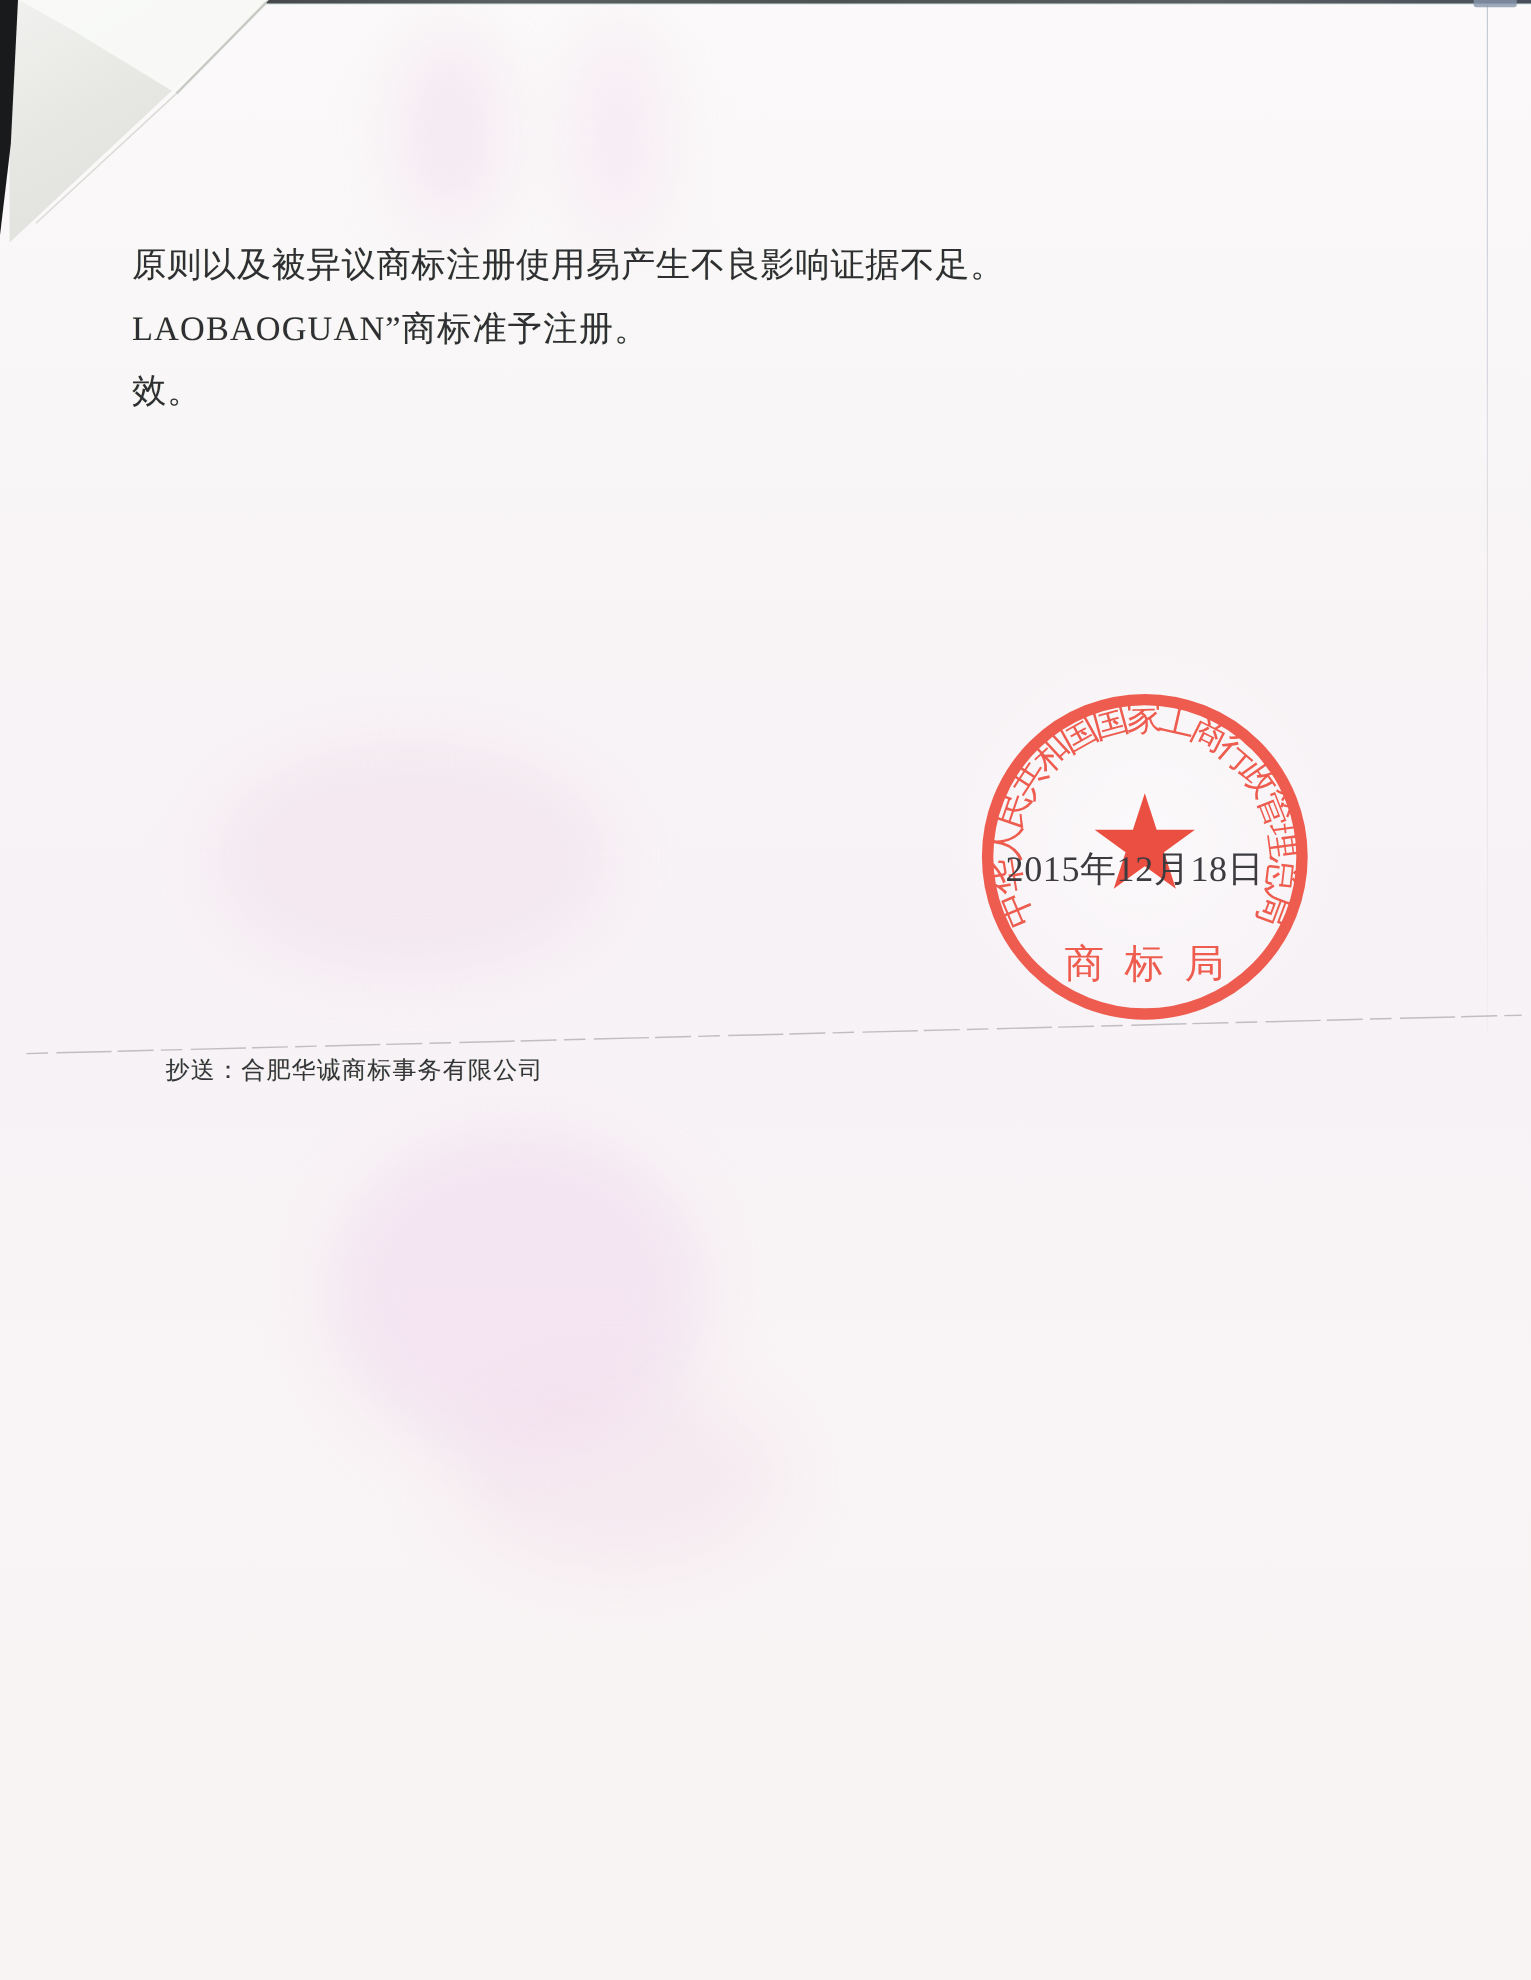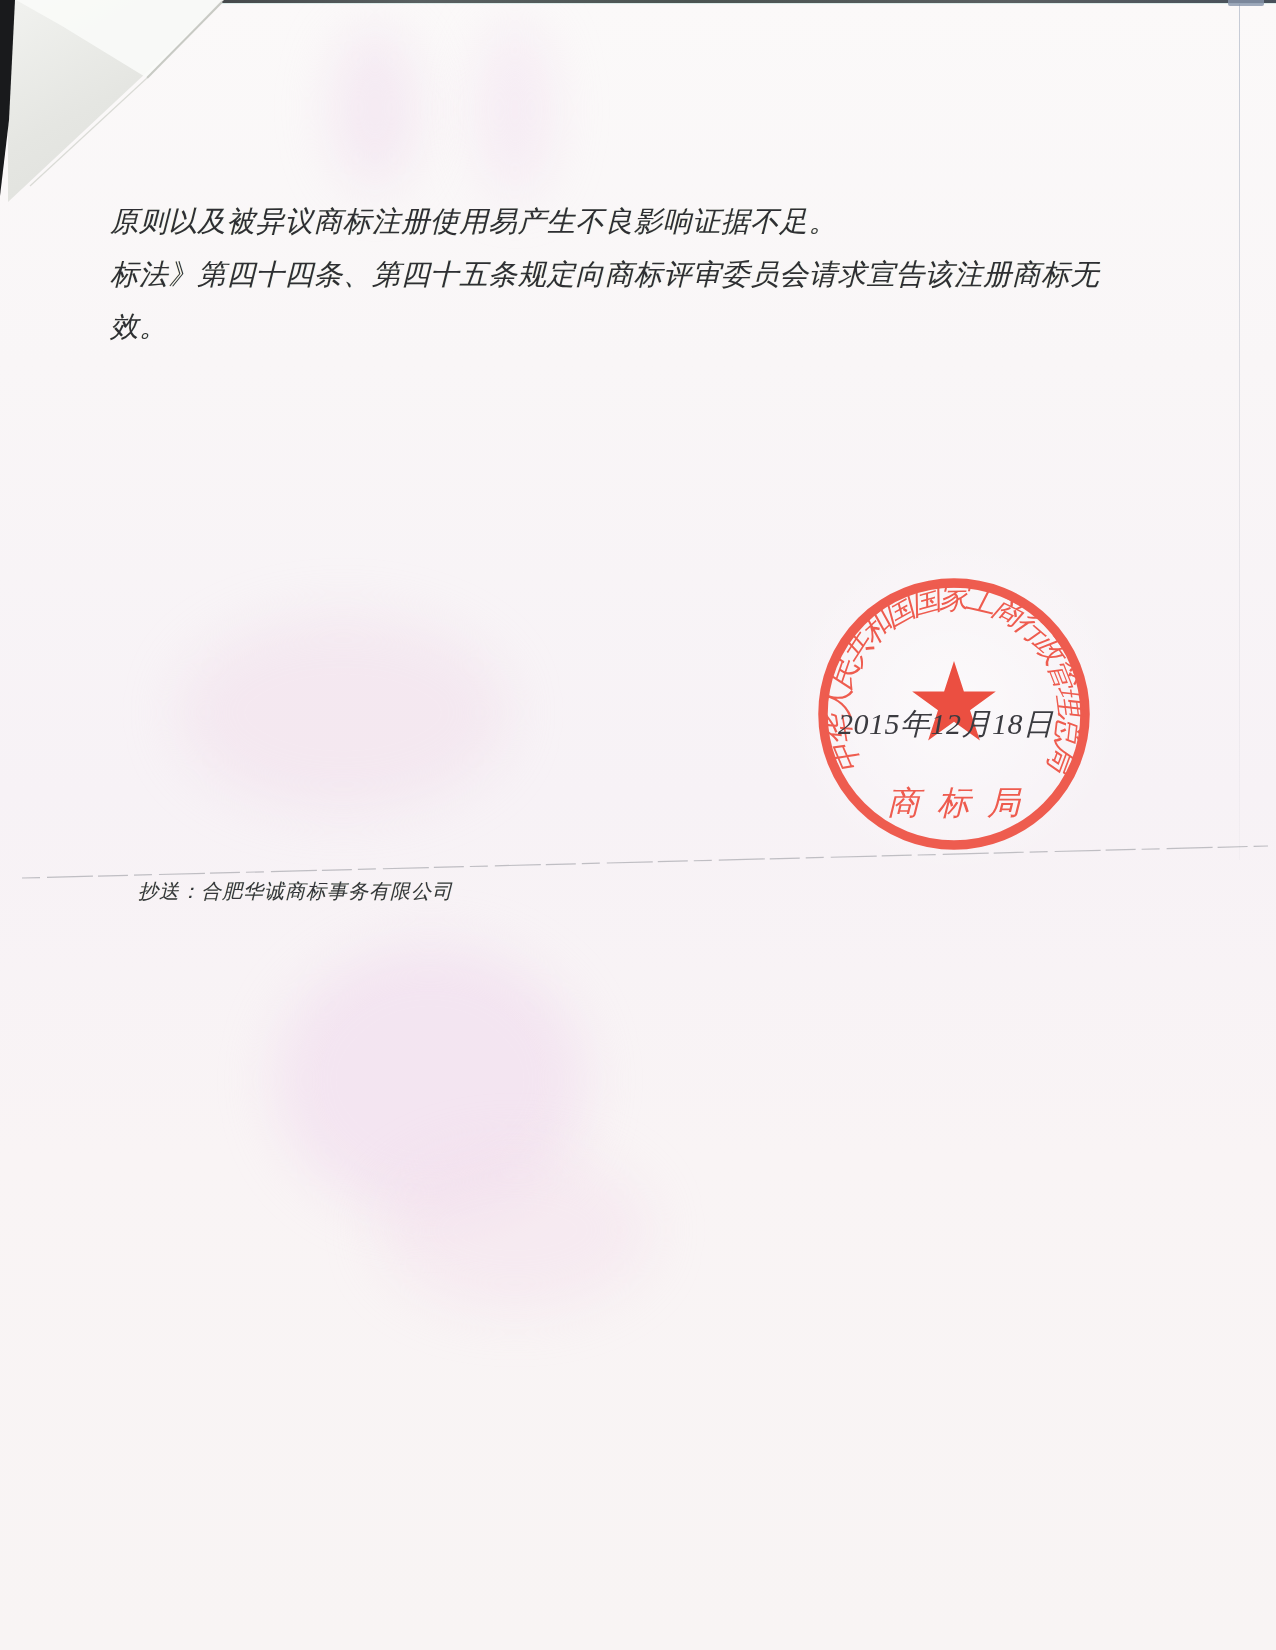--- a/index.html
+++ b/index.html
@@ -2,21 +2,20 @@
 <html><head>
 <meta charset="utf-8">
 <style>
   html,body{margin:0;padding:0;background:#e9e6e6;}
   .page{
     position:relative;width:1276px;height:1650px;overflow:hidden;
     background:
       radial-gradient(circle 240px at 954px 705px, rgba(255,255,255,.55), rgba(255,255,255,0) 72%),
       linear-gradient(180deg,#fbf9f9 0%,#f9f6f7 22%,#f7f2f6 48%,#f9f4f5 70%,#f8f4f4 100%);
     font-family:"Liberation Serif","DejaVu Serif",serif;
-    font-style:italic;
   }
   
   .blob{position:absolute;border-radius:50%;filter:blur(26px);pointer-events:none;}
   .blob.b1{left:332px;top:28px;width:86px;height:160px;background:rgba(238,214,235,.45);}
   .blob.b2{left:478px;top:22px;width:74px;height:175px;background:rgba(240,218,238,.4);}
   .blob.b3{left:178px;top:615px;width:330px;height:195px;background:rgba(240,216,232,.38);}
   .blob.b4{left:275px;top:945px;width:310px;height:270px;background:rgba(238,214,236,.48);}
   .blob.b5{left:380px;top:1150px;width:270px;height:160px;background:rgba(242,220,236,.4);}
   .top-edge{position:absolute;left:208px;top:0;right:0;height:3px;
     background:linear-gradient(90deg,#44484a,#596061 20%,#4b5452 45%,#5a5f61 75%,#47505a);
@@ -66,21 +65,21 @@
     <line x1="147" y1="78" x2="30" y2="186" stroke="#dadbd6" stroke-width="1.2"></line>
     <polygon points="0,0 15,0 9,120 0,196" fill="#191a1c"></polygon>
   </svg>
 
   <svg class="crease-svg" width="1276" height="50">
     <line x1="22" y1="42" x2="1268" y2="10" stroke="rgba(100,105,112,.38)" stroke-width="1.2" stroke-dasharray="18 7 46 5 30 6"></line>
   </svg>
 
   <div class="bodytext">
     <p>原则以及被异议商标注册使用易产生不良影响证据不足。</p>
-    <p>标法》第四十四条、第四十五条规定向商标评审委员会请求宣告该注册商标无</p>
+    <p class="latin">LAOBAOGUAN”商标准予注册。</p>
     <p>效。</p>
   </div>
 
   <svg class="seal" width="300" height="300" viewBox="0 0 300 300">
     <defs>
       <path id="sealArc" d="M 58.2 203 A 106 106 0 1 1 239.9 206.2" fill="none"></path>
     </defs>
     <circle cx="150" cy="150" r="131" fill="none" stroke-width="9.5" stroke="#ee5143"></circle>
     <text font-size="30" letter-spacing="-4.2" font-family="'Liberation Serif','DejaVu Serif',serif" fill="#ee5143">
       <textPath href="#sealArc">中华人民共和国国家工商行政管理总局</textPath>

